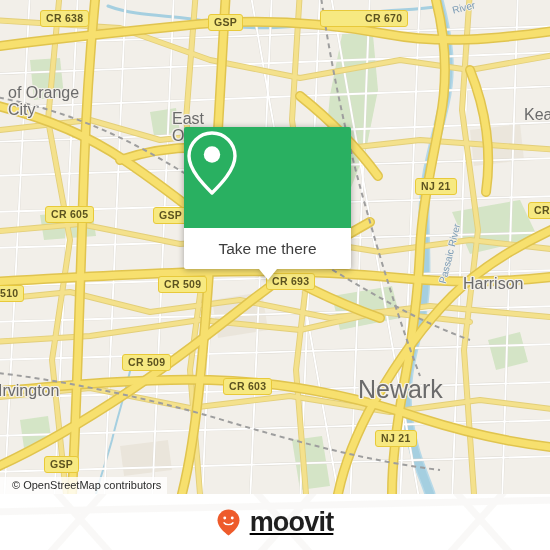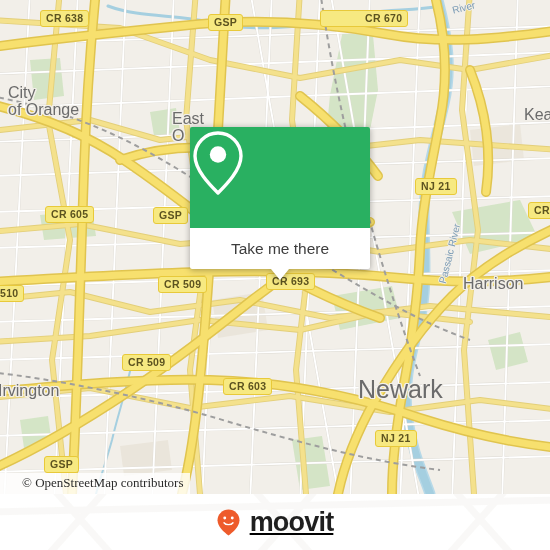--- a/index.html
+++ b/index.html
@@ -46,21 +46,21 @@
   .place.mid{font-size:16px;}
   .place.two{line-height:17px;}
   .water-label{
     position:absolute;color:#7a9bb5;font-size:10px;
     text-shadow:-1px 0 #f2efe9,1px 0 #f2efe9,0 -1px #f2efe9,0 1px #f2efe9;
     white-space:nowrap;
   }
 
   
   #popup{
-    position:absolute;left:190px;top:127px;width:180px;
+    position:absolute;left:184px;top:127px;width:167px;
     filter:drop-shadow(0 1px 3px rgba(0,0,0,.33));
   }
   #popup-head{
     height:101px;border-radius:2px 2px 0 0;
     display:flex;align-items:center;justify-content:center;
   }
   #popup-body{
     background:#ffffff;height:41px;border-radius:0 0 2px 2px;
     display:flex;align-items:center;justify-content:center;
   }
@@ -68,24 +68,23 @@
   #popup-tail{
     position:absolute;left:50%;margin-left:-9px;top:142px;
     width:0;height:0;border-left:9px solid transparent;
     border-right:9px solid transparent;border-top:11px solid #ffffff;
   }
 
   
   #attribution{
     position:absolute;left:0;bottom:0;
     background:rgba(255,255,255,.80);
-    padding:2px 6px 3px 22px;
-    font-size:13px;color:#2b2b2b;
+    padding:2px 6px 3px 12px;
+    font-size:11px;color:#2b2b2b;
     white-space:nowrap;
-    font-family:Liberation Serif, serif;
   }
 
   
   #footer{
     position:absolute;left:0;top:494px;width:550px;height:56px;
     background:#ffffff;overflow:hidden;
   }
   #footer-inner{
     position:relative;width:100%;height:100%;
     display:flex;align-items:center;justify-content:center;
@@ -301,22 +300,22 @@
         <div class="shield" style="left: 158px; top: 276px;">CR 509</div>
         <div class="shield" style="left: 266px; top: 273px;">CR 693</div>
         <div class="shield" style="left: 122px; top: 354px;">CR 509</div>
         <div class="shield" style="left: 223px; top: 378px;">CR 603</div>
         <div class="shield" style="left: 44px; top: 456px;">GSP</div>
         <div class="shield" style="left: 375px; top: 430px;">NJ 21</div>
       </div>
 
     <div id="places">
         <div class="place mid two" style="left: 8px; top: 84px;">
+          <div>of Orange</div>
           <div>City</div>
-          <div>of Orange</div>
         </div>
         <div class="place mid two" style="left: 172px; top: 110px;">
           <div>East</div>
           <div>O</div>
         </div>
         <div class="place mid" style="left: 524px; top: 106px;">
           <div>Kea</div>
         </div>
         <div class="place mid" style="left: 463px; top: 275px;">
           <div>Harrison</div>

